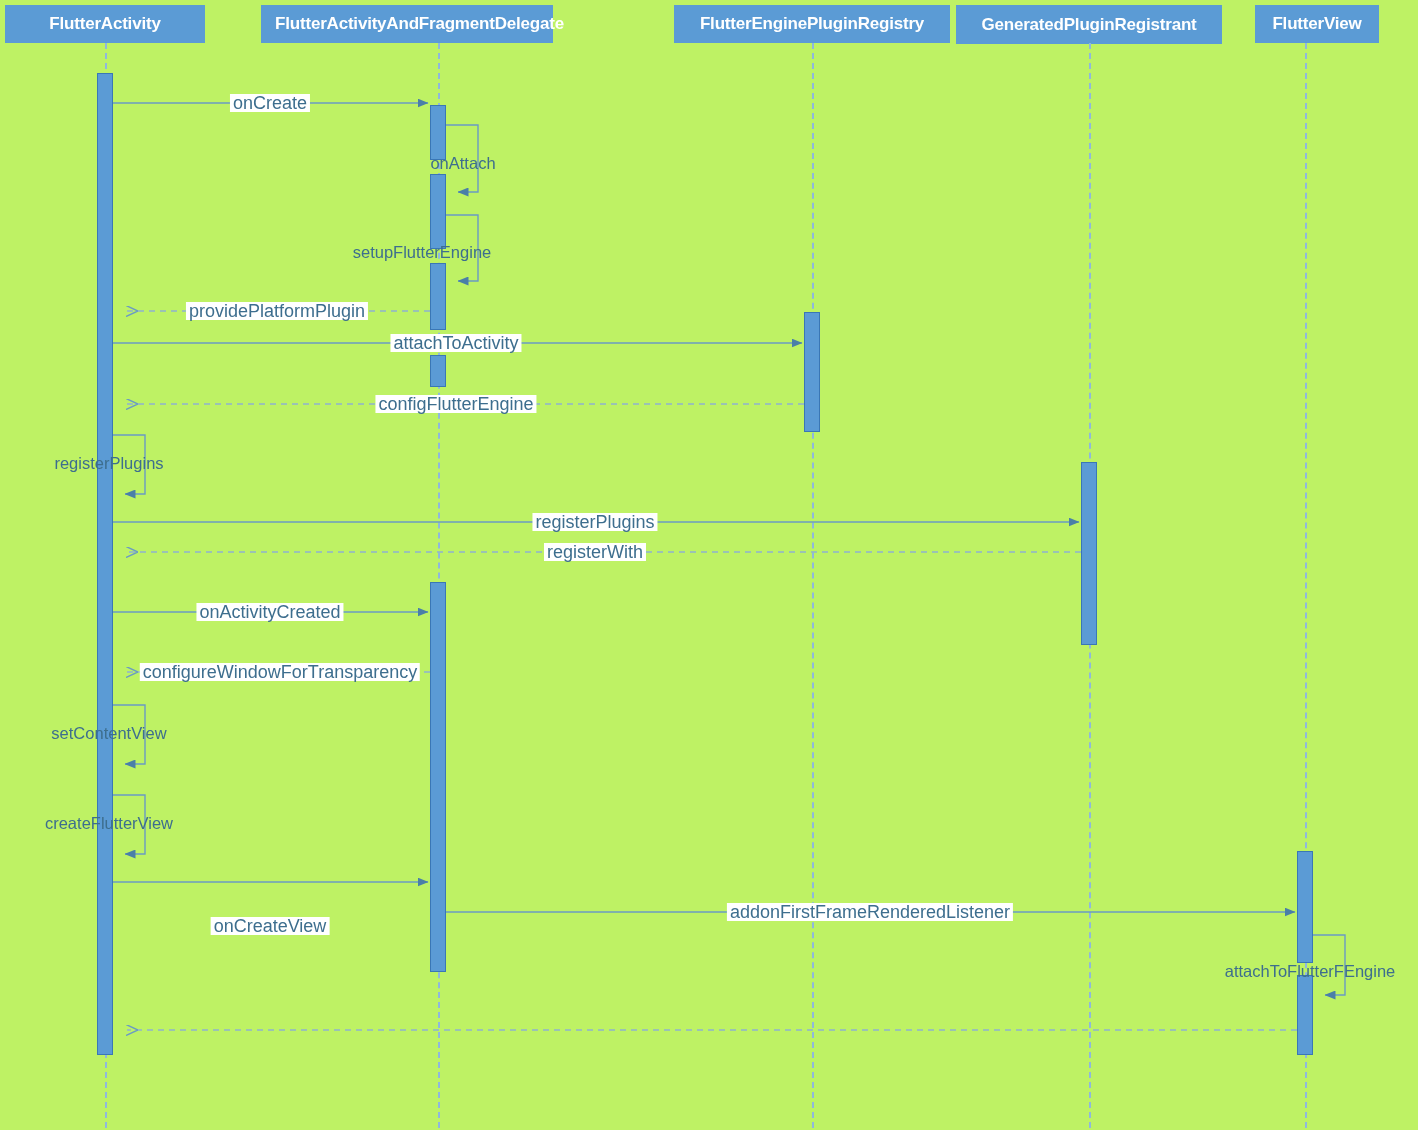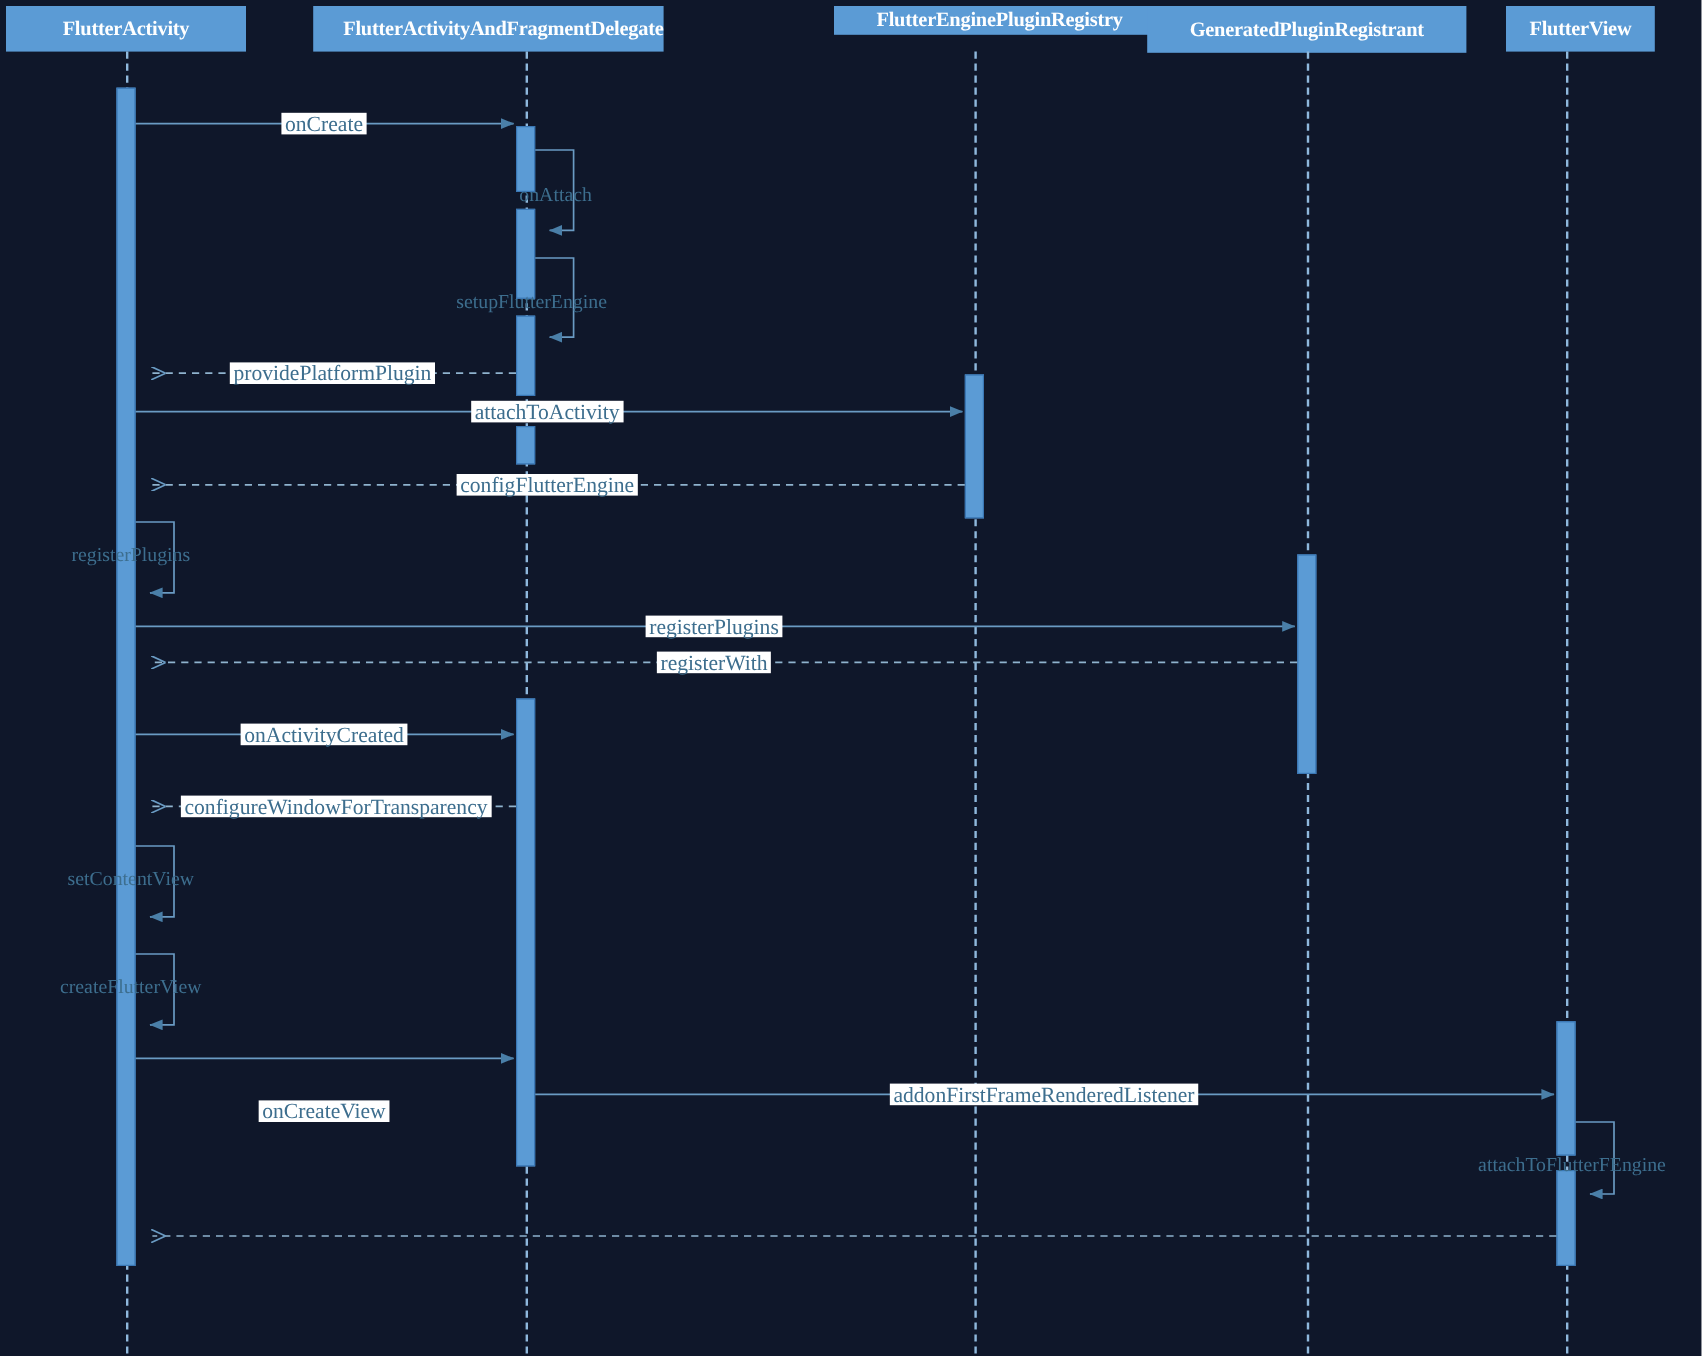--- a/index.html
+++ b/index.html
@@ -4,22 +4,22 @@
 <style>
   html, body {
     margin: 0;
     padding: 0;
     background: #ffffff;
   }
   #diagram-root {
     position: relative;
     width: 1418px;
     height: 1130px;
-    background: #0f172a;
-    font-family: Liberation Serif, serif;
+    background: #bef264;
+    font-family: Liberation Sans, sans-serif;
     overflow: hidden;
   }
   .participant-box {
     position: absolute;
     background: #5B9BD5;
     color: #ffffff;
     font-weight: bold;
     font-size: 17px;
     display: flex;
     align-items: center;
@@ -71,21 +71,21 @@
 <body>
 
 <div id="diagram-root">
 
   <div class="participant-box" style="left:5px; top:5px; width:200px; height:38px;">
     <span>FlutterActivity</span>
   </div>
   <div class="participant-box" style="left:261px; top:5px; width:292px; height:38px;padding-left:25px;">
     <span>FlutterActivityAndFragmentDelegate</span>
   </div>
-  <div class="participant-box" style="left:674px; top:5px; width:276px; height:24px;margin-left:21px;">
+  <div class="participant-box" style="left:674px; top:5px; width:276px; height:38px;">
     <span>FlutterEnginePluginRegistry</span>
   </div>
   <div class="participant-box" style="left:956px; top:5px; width:266px; height:39px;">
     <span>GeneratedPluginRegistrant</span>
   </div>
   <div class="participant-box" style="left:1243px; top:5px; width:124px; height:38px;margin-left:12px;">
     <span>FlutterView</span>
   </div>
 
   <div class="lifeline" style="left:105px; top:43px; height:1085px;"></div>
@@ -148,21 +148,21 @@
 
     <line x1="446" y1="912" x2="1295" y2="912" stroke="#6A9BC3" stroke-width="1.4" marker-end="url(#arrow-solid-right)"></line>
 
     <path d="M1313,935 L1345,935 L1345,995 L1325,995" fill="none" stroke="#6A9BC3" stroke-width="1.4" marker-end="url(#arrow-solid-left)"></path>
 
     <line x1="1297" y1="1030" x2="127" y2="1030" stroke="#8FB3CE" stroke-width="1.4" stroke-dasharray="6,5" marker-end="url(#arrow-open-left)"></line>
   </svg>
 
   <div class="msg-label" style="left:270px; top:103px;">onCreate</div>
   <div class="self-label" style="left:443px; top:163px;margin-left:20px;">onAttach</div>
-  <div class="self-label" style="left:443px; top:252px;">setupFlutterEngine</div>
+  <div class="self-label" style="left:422px; top:252px;">setupFlutterEngine</div>
   <div class="msg-label" style="left:277px; top:311px;">providePlatformPlugin</div>
   <div class="msg-label" style="left:456px; top:343px;">attachToActivity</div>
   <div class="msg-label" style="left:456px; top:404px;">configFlutterEngine</div>
   <div class="self-label" style="left:109px; top:463px;">registerPlugins</div>
   <div class="msg-label" style="left:595px; top:522px;">registerPlugins</div>
   <div class="msg-label" style="left:595px; top:552px;">registerWith</div>
   <div class="msg-label" style="left:270px; top:612px;">onActivityCreated</div>
   <div class="msg-label" style="left:280px; top:672px;">configureWindowForTransparency</div>
   <div class="self-label" style="left:109px; top:733px;">setContentView</div>
   <div class="self-label" style="left:109px; top:823px;text-align:center;">createFlutterView</div>

